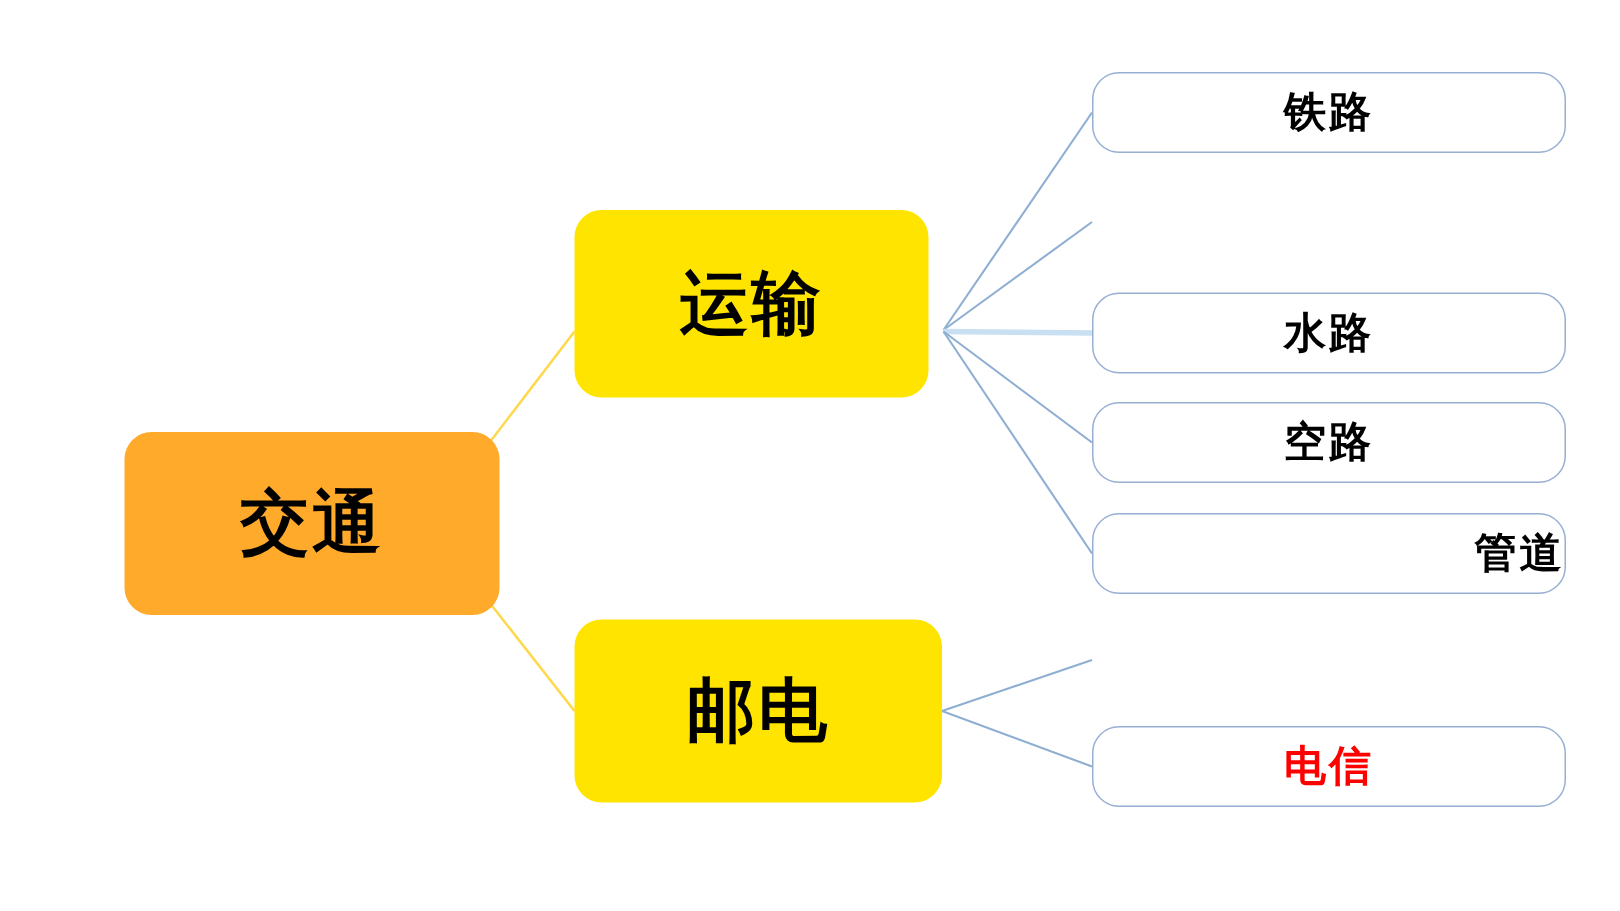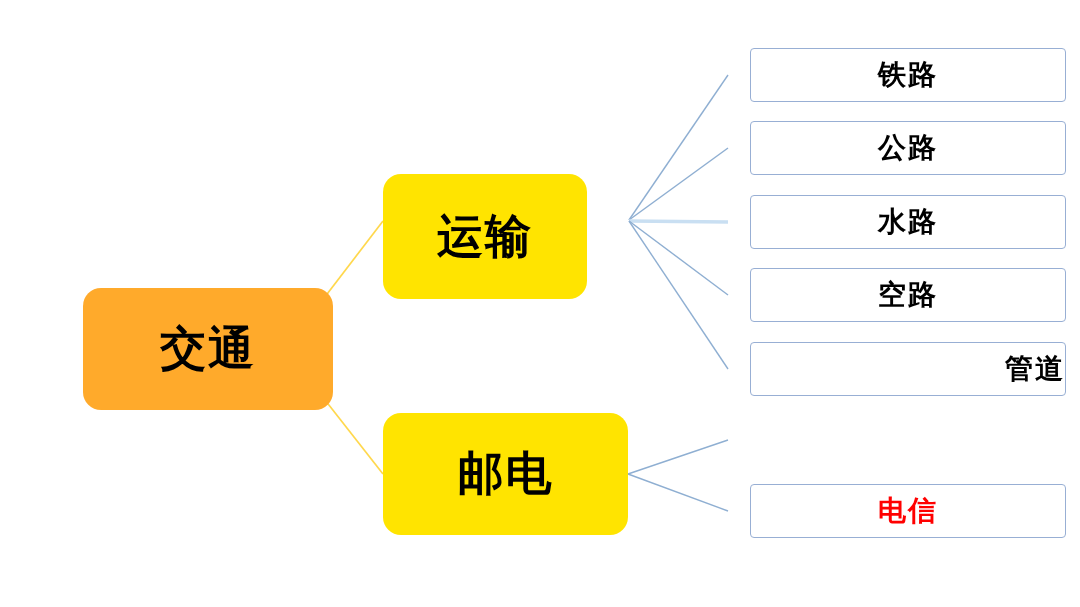--- a/index.html
+++ b/index.html
@@ -33,28 +33,28 @@
     background: var(--root-fill, #FFAA2B);
     border-radius: 18px;
     font-size: 46px;
     left: 35px; top: 288px; width: 250px; height: 122px; margin-left: 48px;
   }
   .branch-node {
     background: var(--branch-fill, #FFE400);
     border-radius: 18px;
     font-size: 46px;
   }
-  .branch-transport { left: 383px; top: 174px; width: 204px; height: 125px; }
+  .branch-transport { left: 383px; top: 140px; width: 236px; height: 125px; }
   .branch-post     { left: 383px; top: 413px; width: 245px; height: 122px; }
   .leaf-node {
     background: var(--leaf-fill, #ffffff);
     border: 1.5px solid var(--leaf-border, #98AFD4);
-    border-radius: 4px;
+    border-radius: 18px;
     font-size: 28px;
-    left: 728px; width: 316px; height: 54px; margin-left: 22px;
+    left: 728px; width: 316px; height: 54px;
   }
   .leaf-1 { top: 48px;  }
   .leaf-2 { top: 121px; }
   .leaf-3 { top: 195px; }
   .leaf-4 { top: 268px; }
   .leaf-5 { top: 342px; justify-content: flex-end; }
   .leaf-6 { top: 413px; }
   .leaf-7 { top: 484px; }
   .leaf-node.em { color: var(--em-text, #FF0000); text-align: right; }
 </style>
@@ -86,23 +86,20 @@
     <span>运输</span>
   </div>
 
   <div class="node branch-node branch-post">
     <span>邮电</span>
   </div>
 
   <div class="node leaf-node leaf-1">
     <span>铁路</span>
   </div>
-  <div class="node leaf-node leaf-2">
-    <span>公路</span>
-  </div>
   <div class="node leaf-node leaf-4">
     <span>空路</span>
   </div>
   <div class="node leaf-node leaf-3">
     <span>水路</span>
   </div>
   <div class="node leaf-node leaf-5">
     <span>管道</span>
   </div>
   <div class="node leaf-node leaf-7 em">

